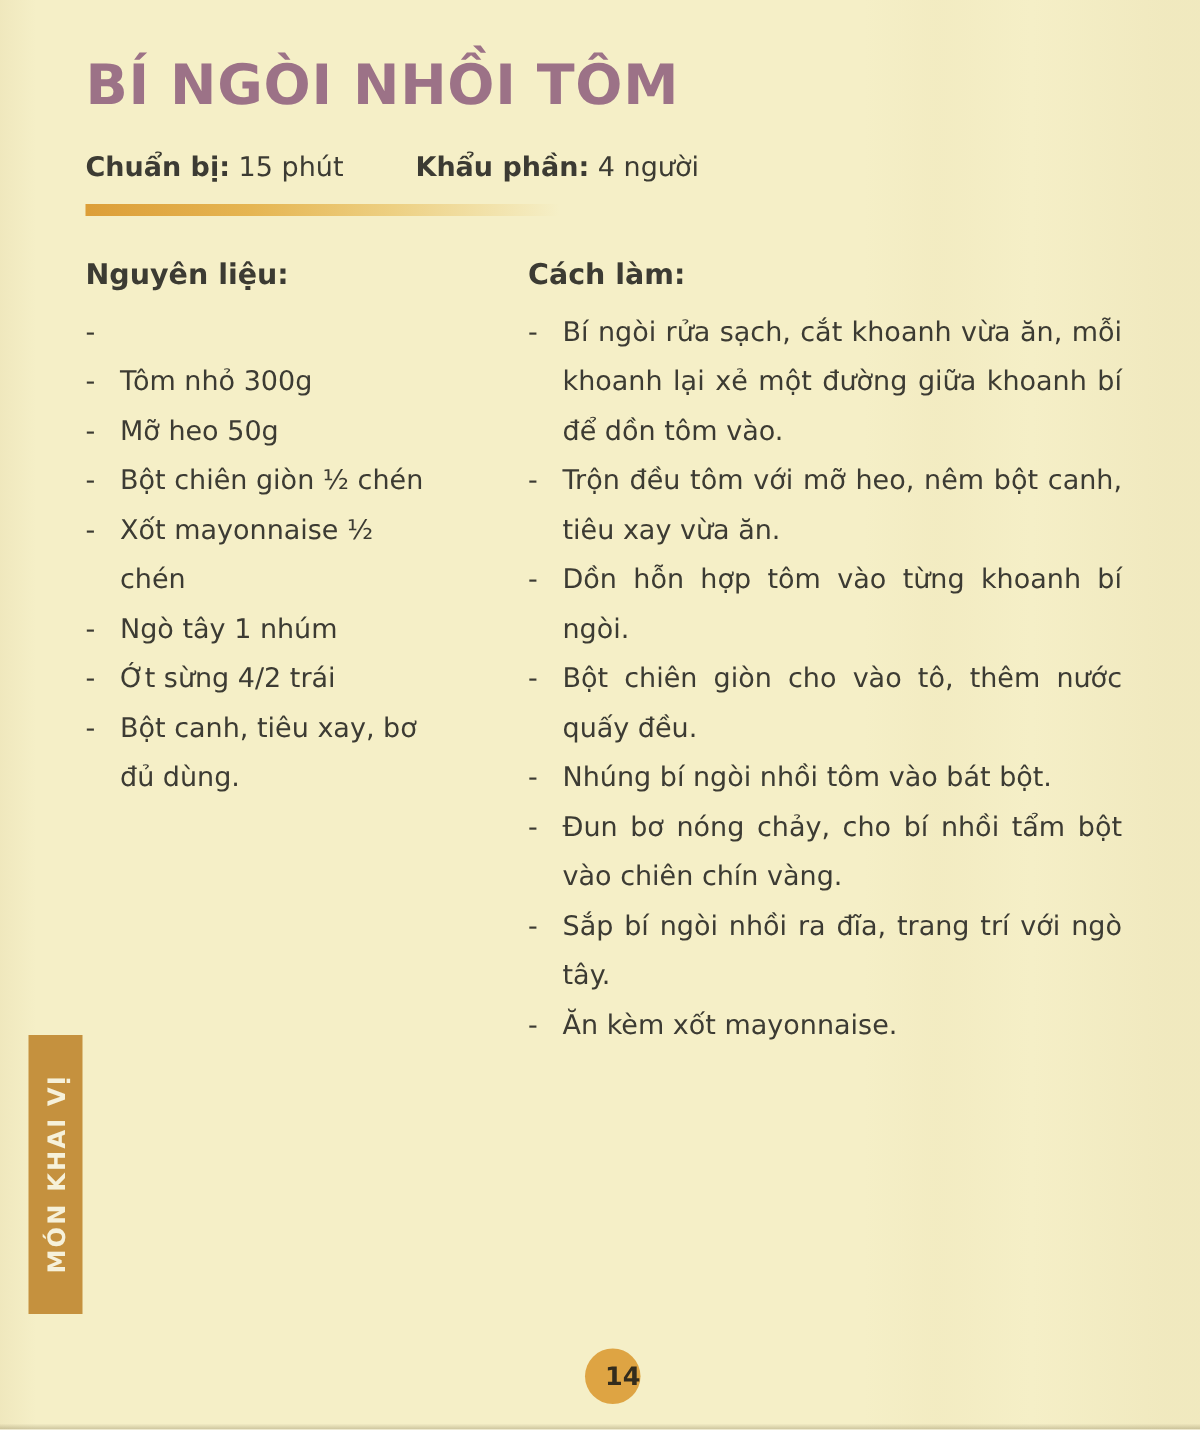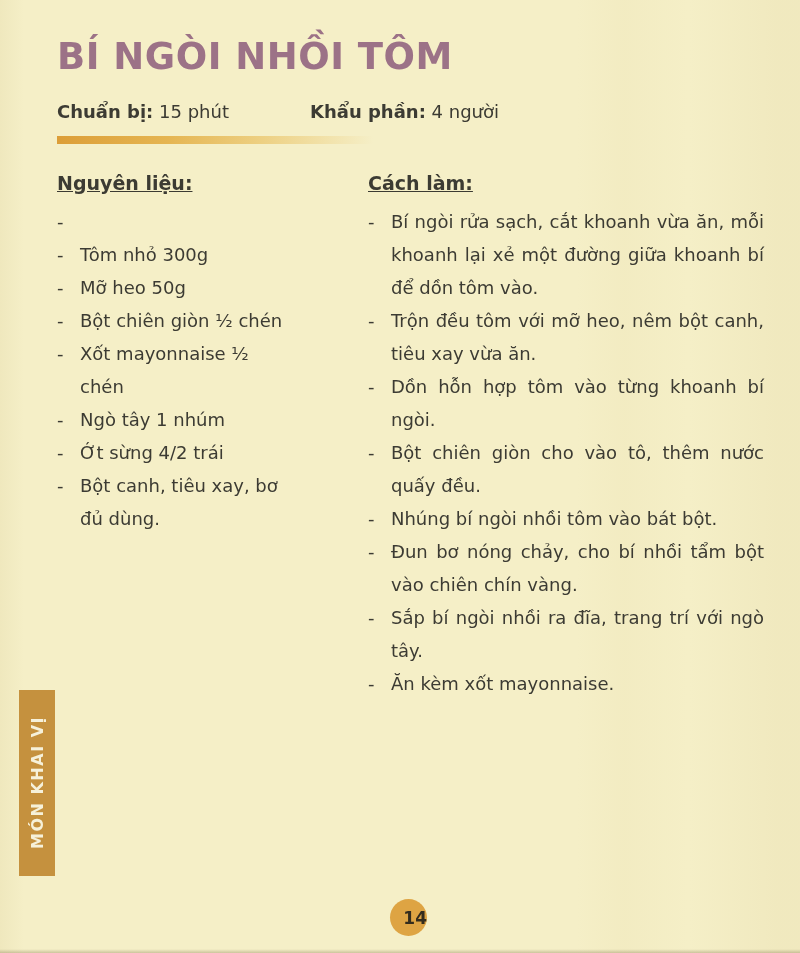--- a/index.html
+++ b/index.html
@@ -34,42 +34,41 @@
     color: #9C7287;
     font-weight: bold;
     font-size: 37px;
     letter-spacing: 0.5px;
     line-height: 1.15;
   }
   .meta-row {
     display: flex;
     margin-top: 22px;
     font-size: 18px;
-    gap: 81px;
+    gap: 48px;
     white-space: nowrap;
   }
   .meta-item b { font-weight: bold; }
   .divider {
     margin-top: 14px;
     width: 316px;
     height: 8px;
     background: linear-gradient(to right, #DC9E38 0%, #E5B552 35%, #EDD083 65%, rgba(245,239,199,0) 100%);
   }
   .columns {
     display: flex;
     margin-top: 28px;
     align-items: flex-start;
   }
   .col-left  { width: 272px; flex: 0 0 272px; margin-right: 23px; }
-  .col-right { width: 396px; flex: 0 0 396px; margin-left: 16px; }
+  .col-right { width: 396px; flex: 0 0 396px; }
   .col-heading {
     font-weight: bold;
     font-size: 19px;
     margin-bottom: 11px;
-    text-decoration: underline;
   }
   .item-row {
     display: flex;
     font-size: 18px;
     line-height: 33px;
   }
   .dash {
     flex: 0 0 23px;
     line-height: 33px;
   }

